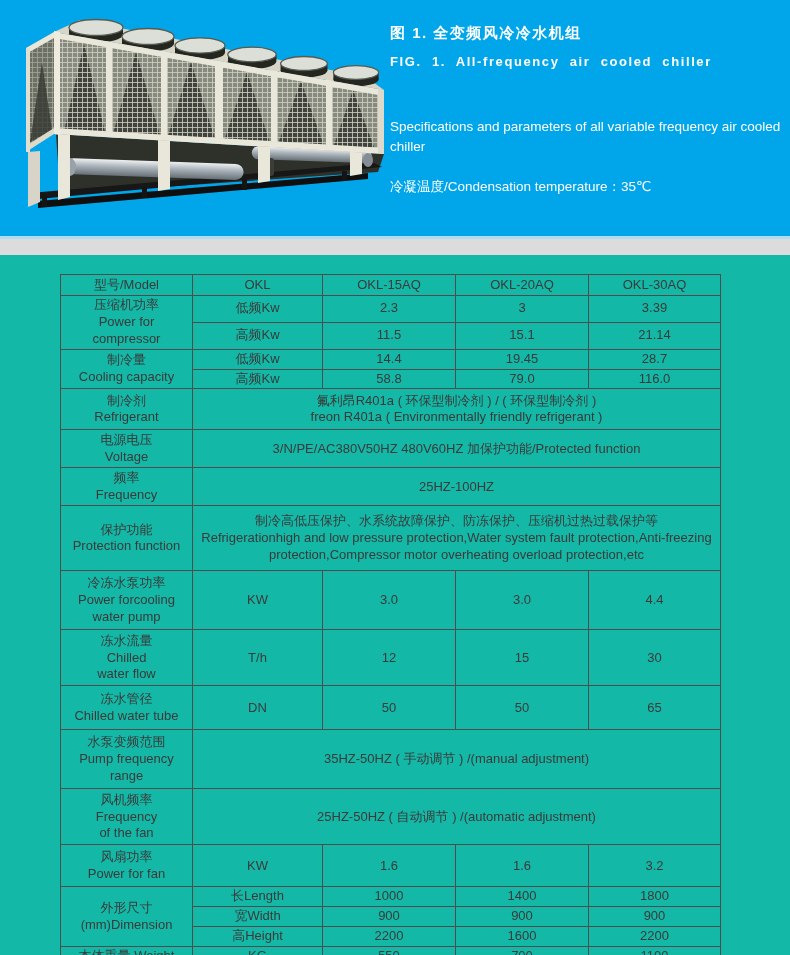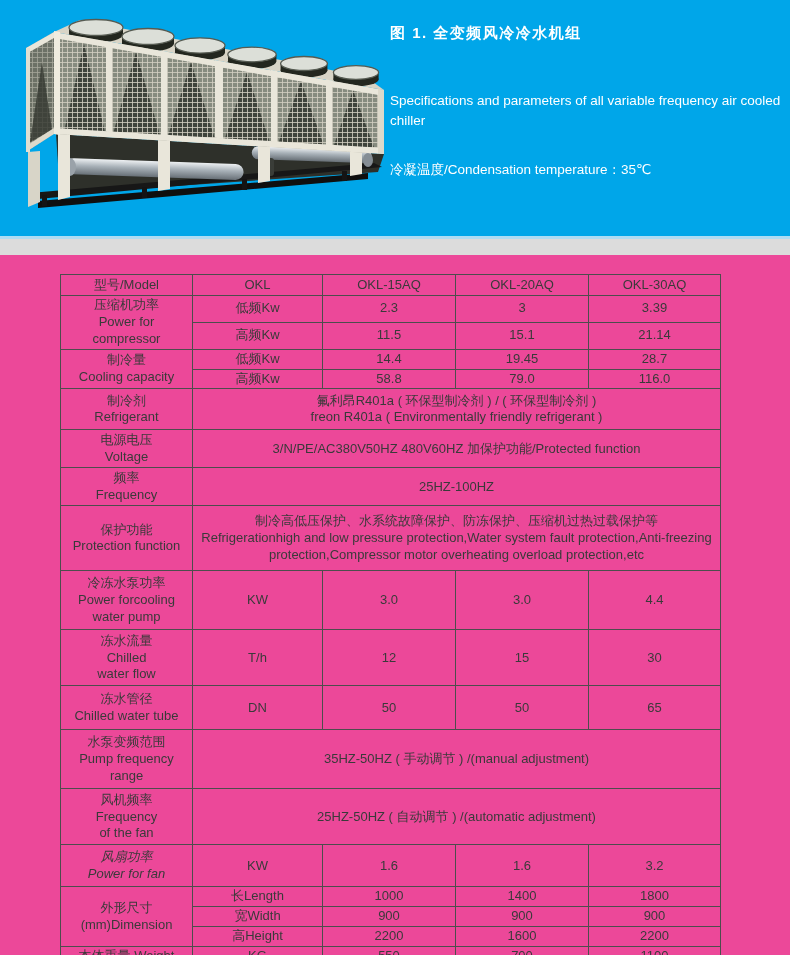--- a/index.html
+++ b/index.html
@@ -1,36 +1,36 @@
 <!DOCTYPE html>
 <html><head>
 <meta charset="utf-8">
 <style>
   * { margin:0; padding:0; box-sizing:border-box; }
   html,body { background:#ffffff; }
   body {
     width:790px;
     font-family:"Liberation Sans","DejaVu Sans",sans-serif;
   }
-  .page { width:790px; height:955px; background:#ec4899; overflow:hidden; }
+  .page { width:790px; height:955px; background:#14b8a6; overflow:hidden; }
 
   
   .hero { position:relative; height:236px; background:#00a6e9; }
   .hero-strip { height:3px; background:#aedcf3; }
   .gray-band { height:16px; background:#dcdcdc; }
 
   .chiller-art { position:absolute; left:12px; top:2px; }
 
   .hero-text { position:absolute; left:390px; top:24px; right:4px; color:#ffffff; }
   .fig-zh { font-size:15px; font-weight:bold; letter-spacing:1.5px; margin-bottom:11px; white-space:pre-line; }
   .fig-en { font-size:13px; font-weight:bold; letter-spacing:1.6px; word-spacing:5px; margin-bottom:15px; }
   .title-zh { font-size:23px; font-weight:bold; letter-spacing:1px; margin-bottom:9px; }
   .desc-line { font-size:13.5px; line-height:1.5;margin-top:48px; }
   .desc-line.indent { padding-left:4px; }
-  .desc-line.gap { margin-top:28px; }
+  .desc-line.gap { margin-top:19px; }
 
   
   .spec-wrap { padding:19px 0 0 60px; }
   table.spec {
     border-collapse:collapse;
     table-layout:fixed;
     width:660px;
     color:#3a3a3a;
   }
   table.spec td {
@@ -50,21 +50,21 @@
   .rh-xs     { height:18px; }
   .rh-refr   { height:41px; }
   .rh-volt   { height:38px; }
   .rh-freq   { height:38px; }
   .rh-prot   { height:65px; }
   .rh-pump   { height:59px; }
   .rh-flow   { height:56px; }
   .rh-tube   { height:44px; }
   .rh-pfr    { height:59px; }
   .rh-fanf   { height:56px; }
-  .rh-fanp   { height:42px;font-style:italic; }
+  .rh-fanp   { height:42px; }
   .rh-dim    { height:18px; }
   .rh-wt     { height:20px; }
 </style>
 </head>
 <body>
 
 <div class="page">
 
   <div class="hero">
 
@@ -174,20 +174,21 @@
       <polygon points="149,48.8 155,49.8 155,133.9 149,132.9" fill="#e9e6da"></polygon>
       <polygon points="203,58.3 211,59.7 211,136.9 203,135.5" fill="#e9e6da"></polygon>
       <polygon points="259,68 265,69 265,140.5 259,139.5" fill="#e9e6da"></polygon>
       <polygon points="314,77.6 320,78.6 320,143.9 314,142.9" fill="#e9e6da"></polygon>
       <polygon points="42,29 48,30 48,133 42,132" fill="#efecdf"></polygon>
       <polygon points="366,87 372,88 372,152 366,151" fill="#ddd9cb"></polygon>
     </svg>
 
     <div class="hero-text">
       <div class="fig-zh">图 1.  全变频风冷冷水机组</div>
+      <div class="fig-en">FIG. 1. All-frequency air cooled chiller</div>
       <div class="desc-line">Specifications and parameters of all variable frequency air cooled chiller</div>
       <div class="desc-line gap">冷凝温度/Condensation temperature：35℃</div>
     </div>
   </div>
 
   <div class="hero-strip"></div>
   <div class="gray-band"></div>
 
   <div class="spec-wrap">
     <table class="spec">

